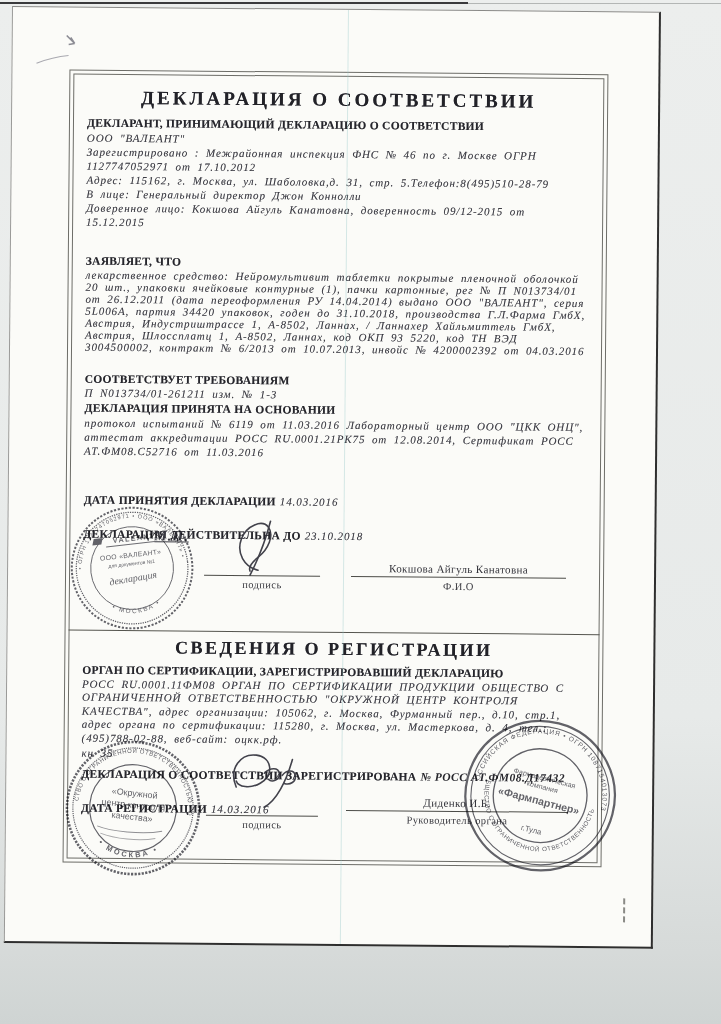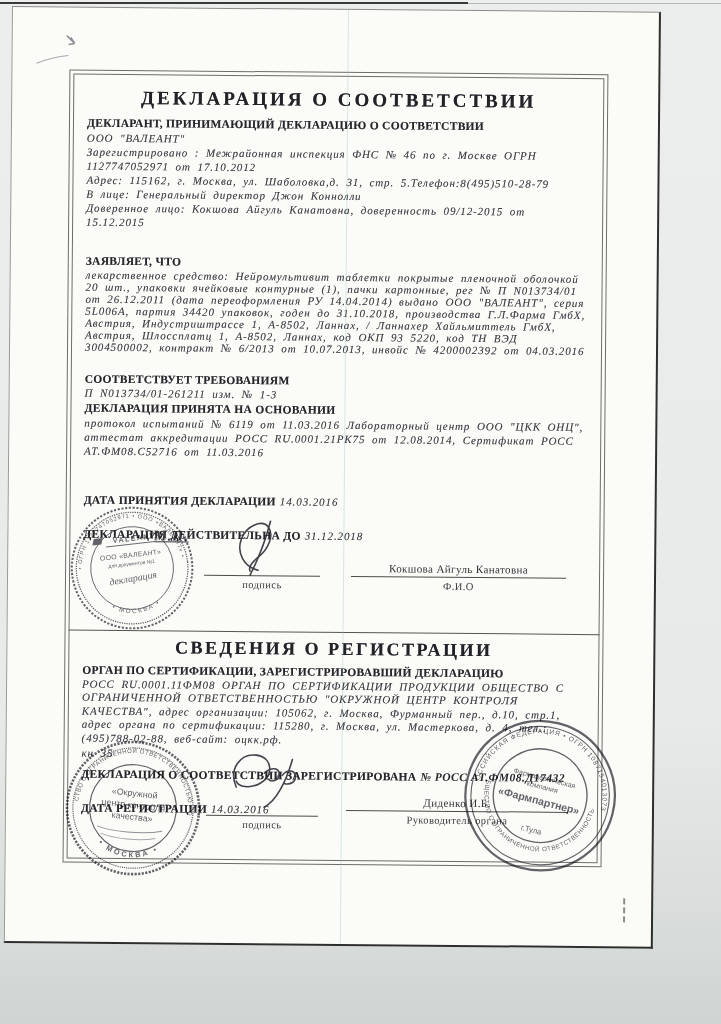--- a/index.html
+++ b/index.html
@@ -135,21 +135,21 @@
         <p class="it para" style="line-height:14px">протокол испытаний № 6119 от 11.03.2016 Лабораторный центр ООО "ЦКК ОНЦ", аттестат аккредитации РОСС RU.0001.21РК75 от 12.08.2014, Сертификат РОСС АТ.ФМ08.С52716 от 11.03.2016</p>
       </div>
 
       <div class="dates">
         <p class="date-line">
           <span class="h-bold">ДАТА ПРИНЯТИЯ ДЕКЛАРАЦИИ</span>
           <span class="it">14.03.2016</span>
         </p>
         <p class="date-line">
           <span class="h-bold">ДЕКЛАРАЦИЯ ДЕЙСТВИТЕЛЬНА ДО</span>
-          <span class="it">31.12.2018</span>
+          <span class="it">23.10.2018</span>
         </p>
       </div>
 
       <div class="sig-spacer1"></div>
 
       <div class="sec-registration">
         <h2 class="reg-title">СВЕДЕНИЯ О РЕГИСТРАЦИИ</h2>
         <p class="h-bold reg-head">ОРГАН ПО СЕРТИФИКАЦИИ, ЗАРЕГИСТРИРОВАВШИЙ ДЕКЛАРАЦИЮ</p>
         <p class="it para" style="line-height:13.5px">РОСС RU.0001.11ФМ08 ОРГАН ПО СЕРТИФИКАЦИИ ПРОДУКЦИИ ОБЩЕСТВО С ОГРАНИЧЕННОЙ ОТВЕТСТВЕННОСТЬЮ "ОКРУЖНОЙ ЦЕНТР КОНТРОЛЯ КАЧЕСТВА", адрес организации: 105062, г. Москва, Фурманный пер., д.10, стр.1, адрес органа по сертификации: 115280, г. Москва, ул. Мастеркова, д. 4, тел.:(495)788-02-88, веб-сайт: оцкк.рф.</p>
         <p class="it kn">кн 35</p>

